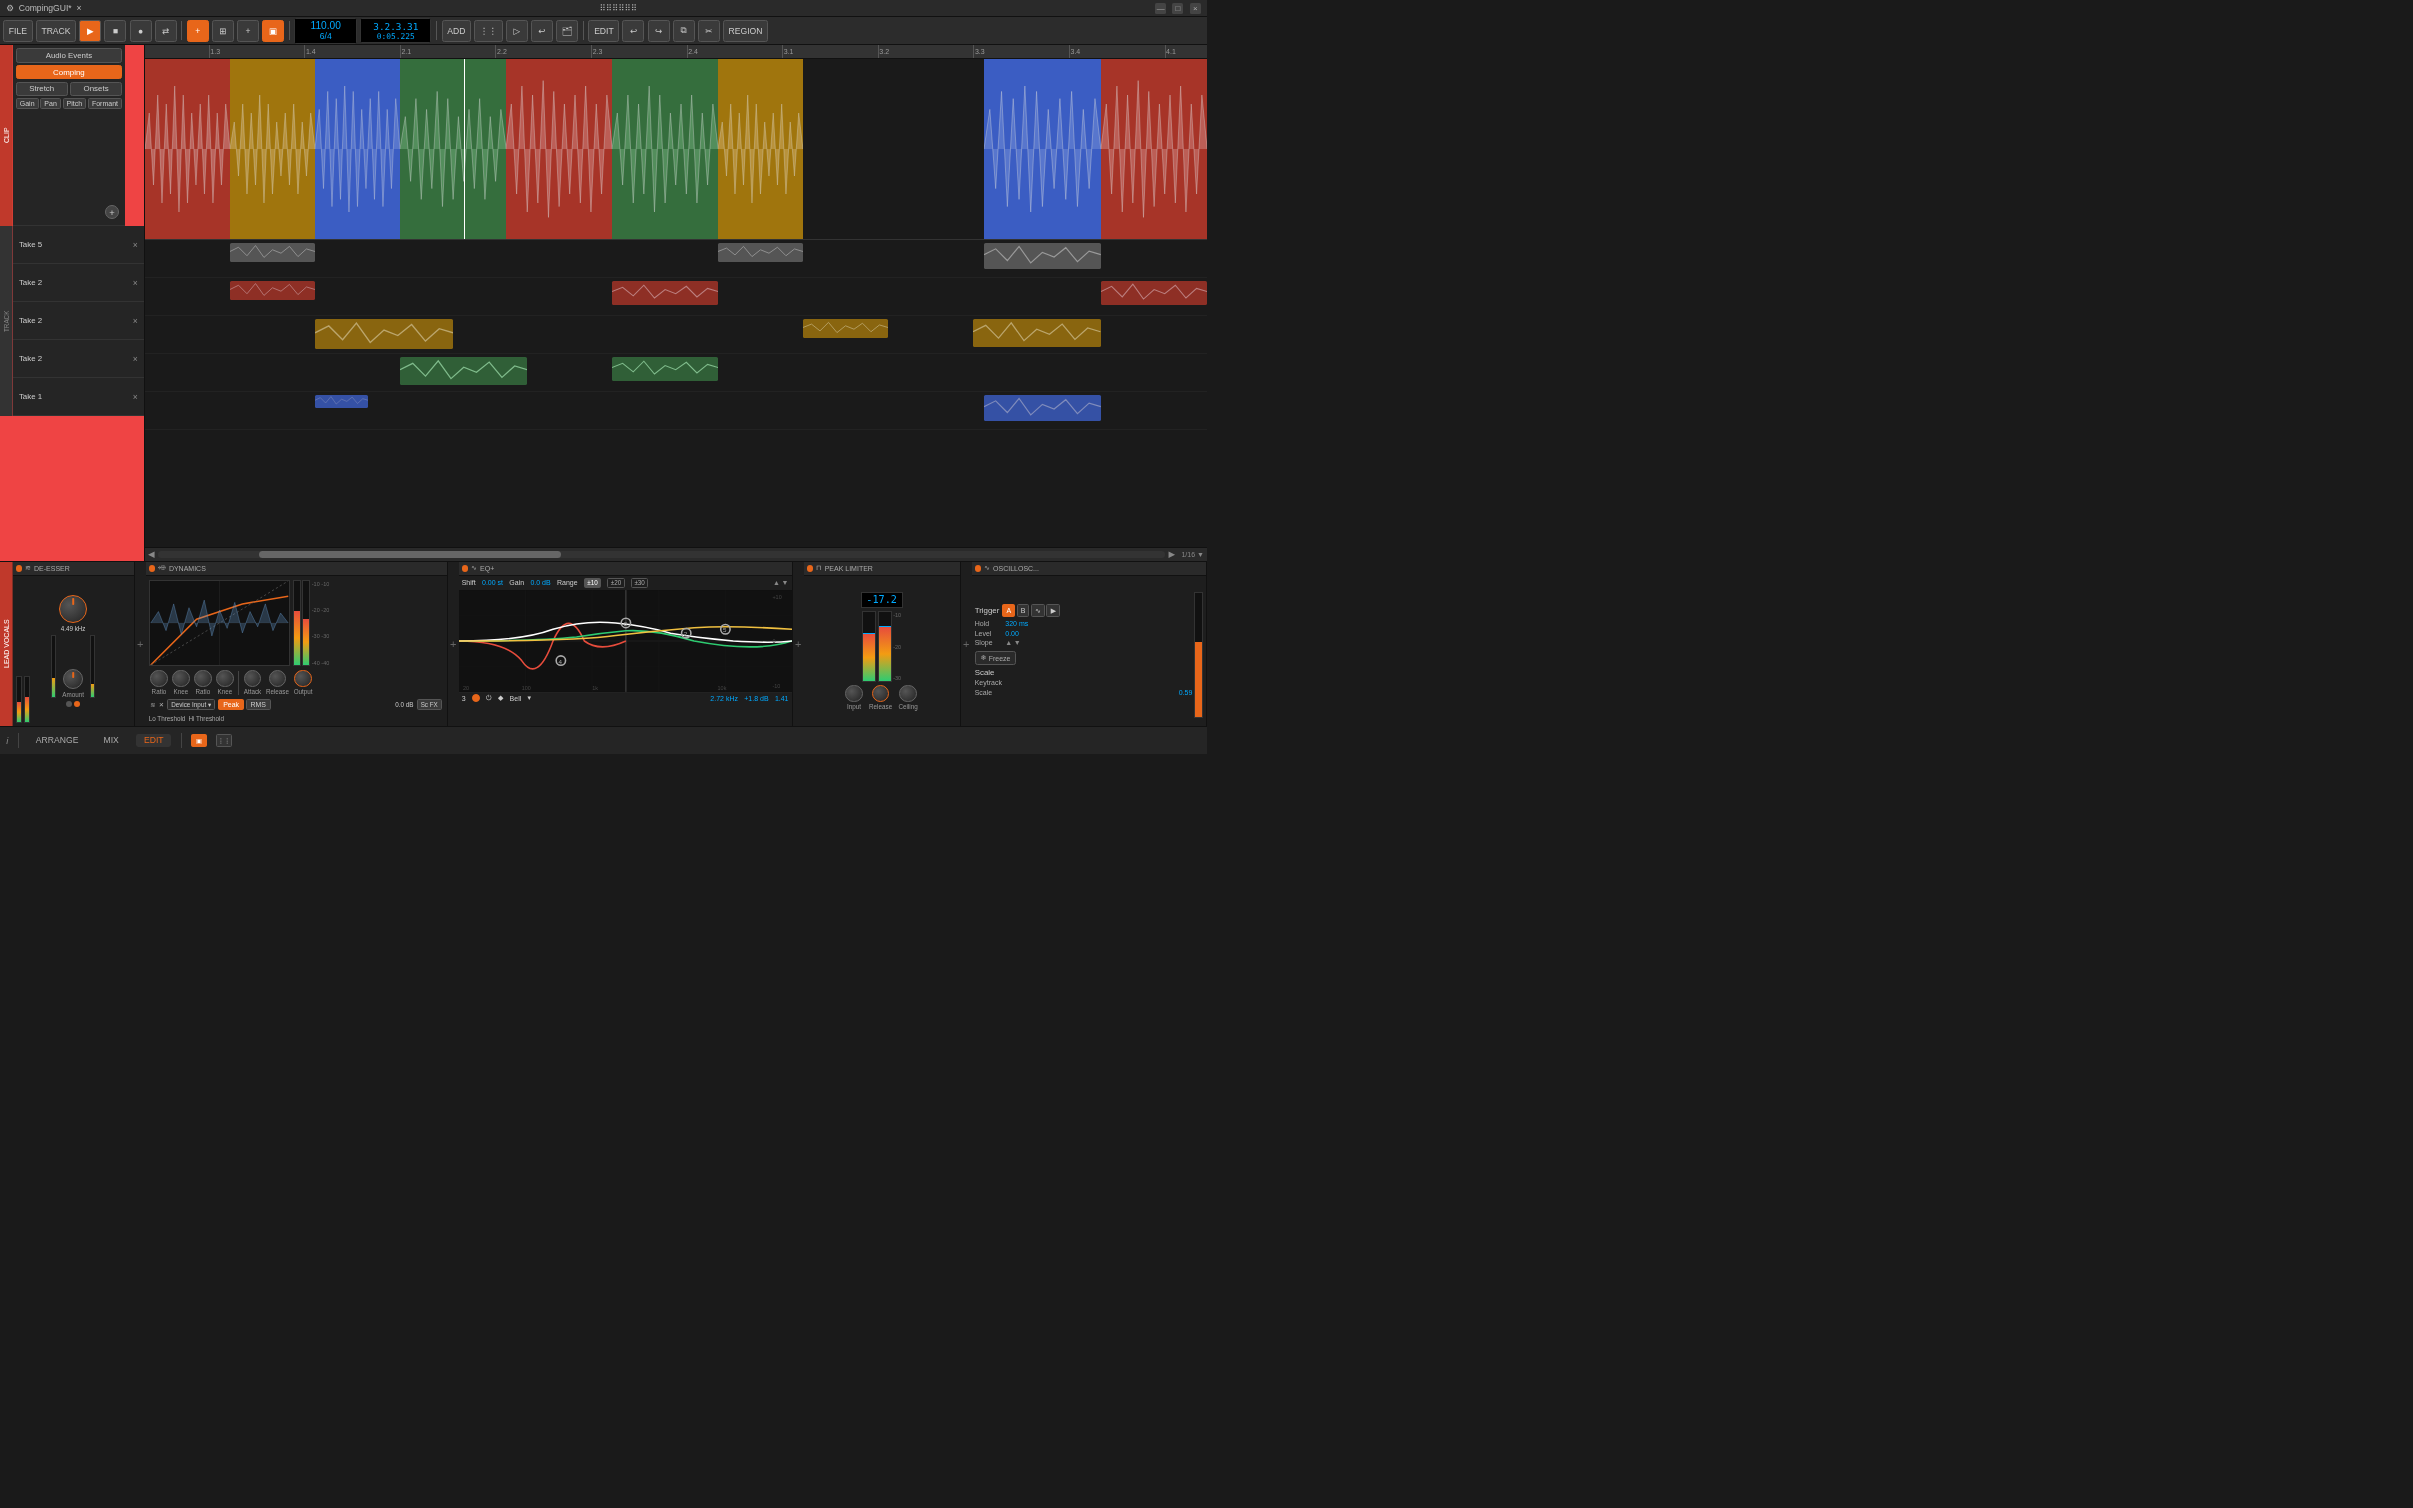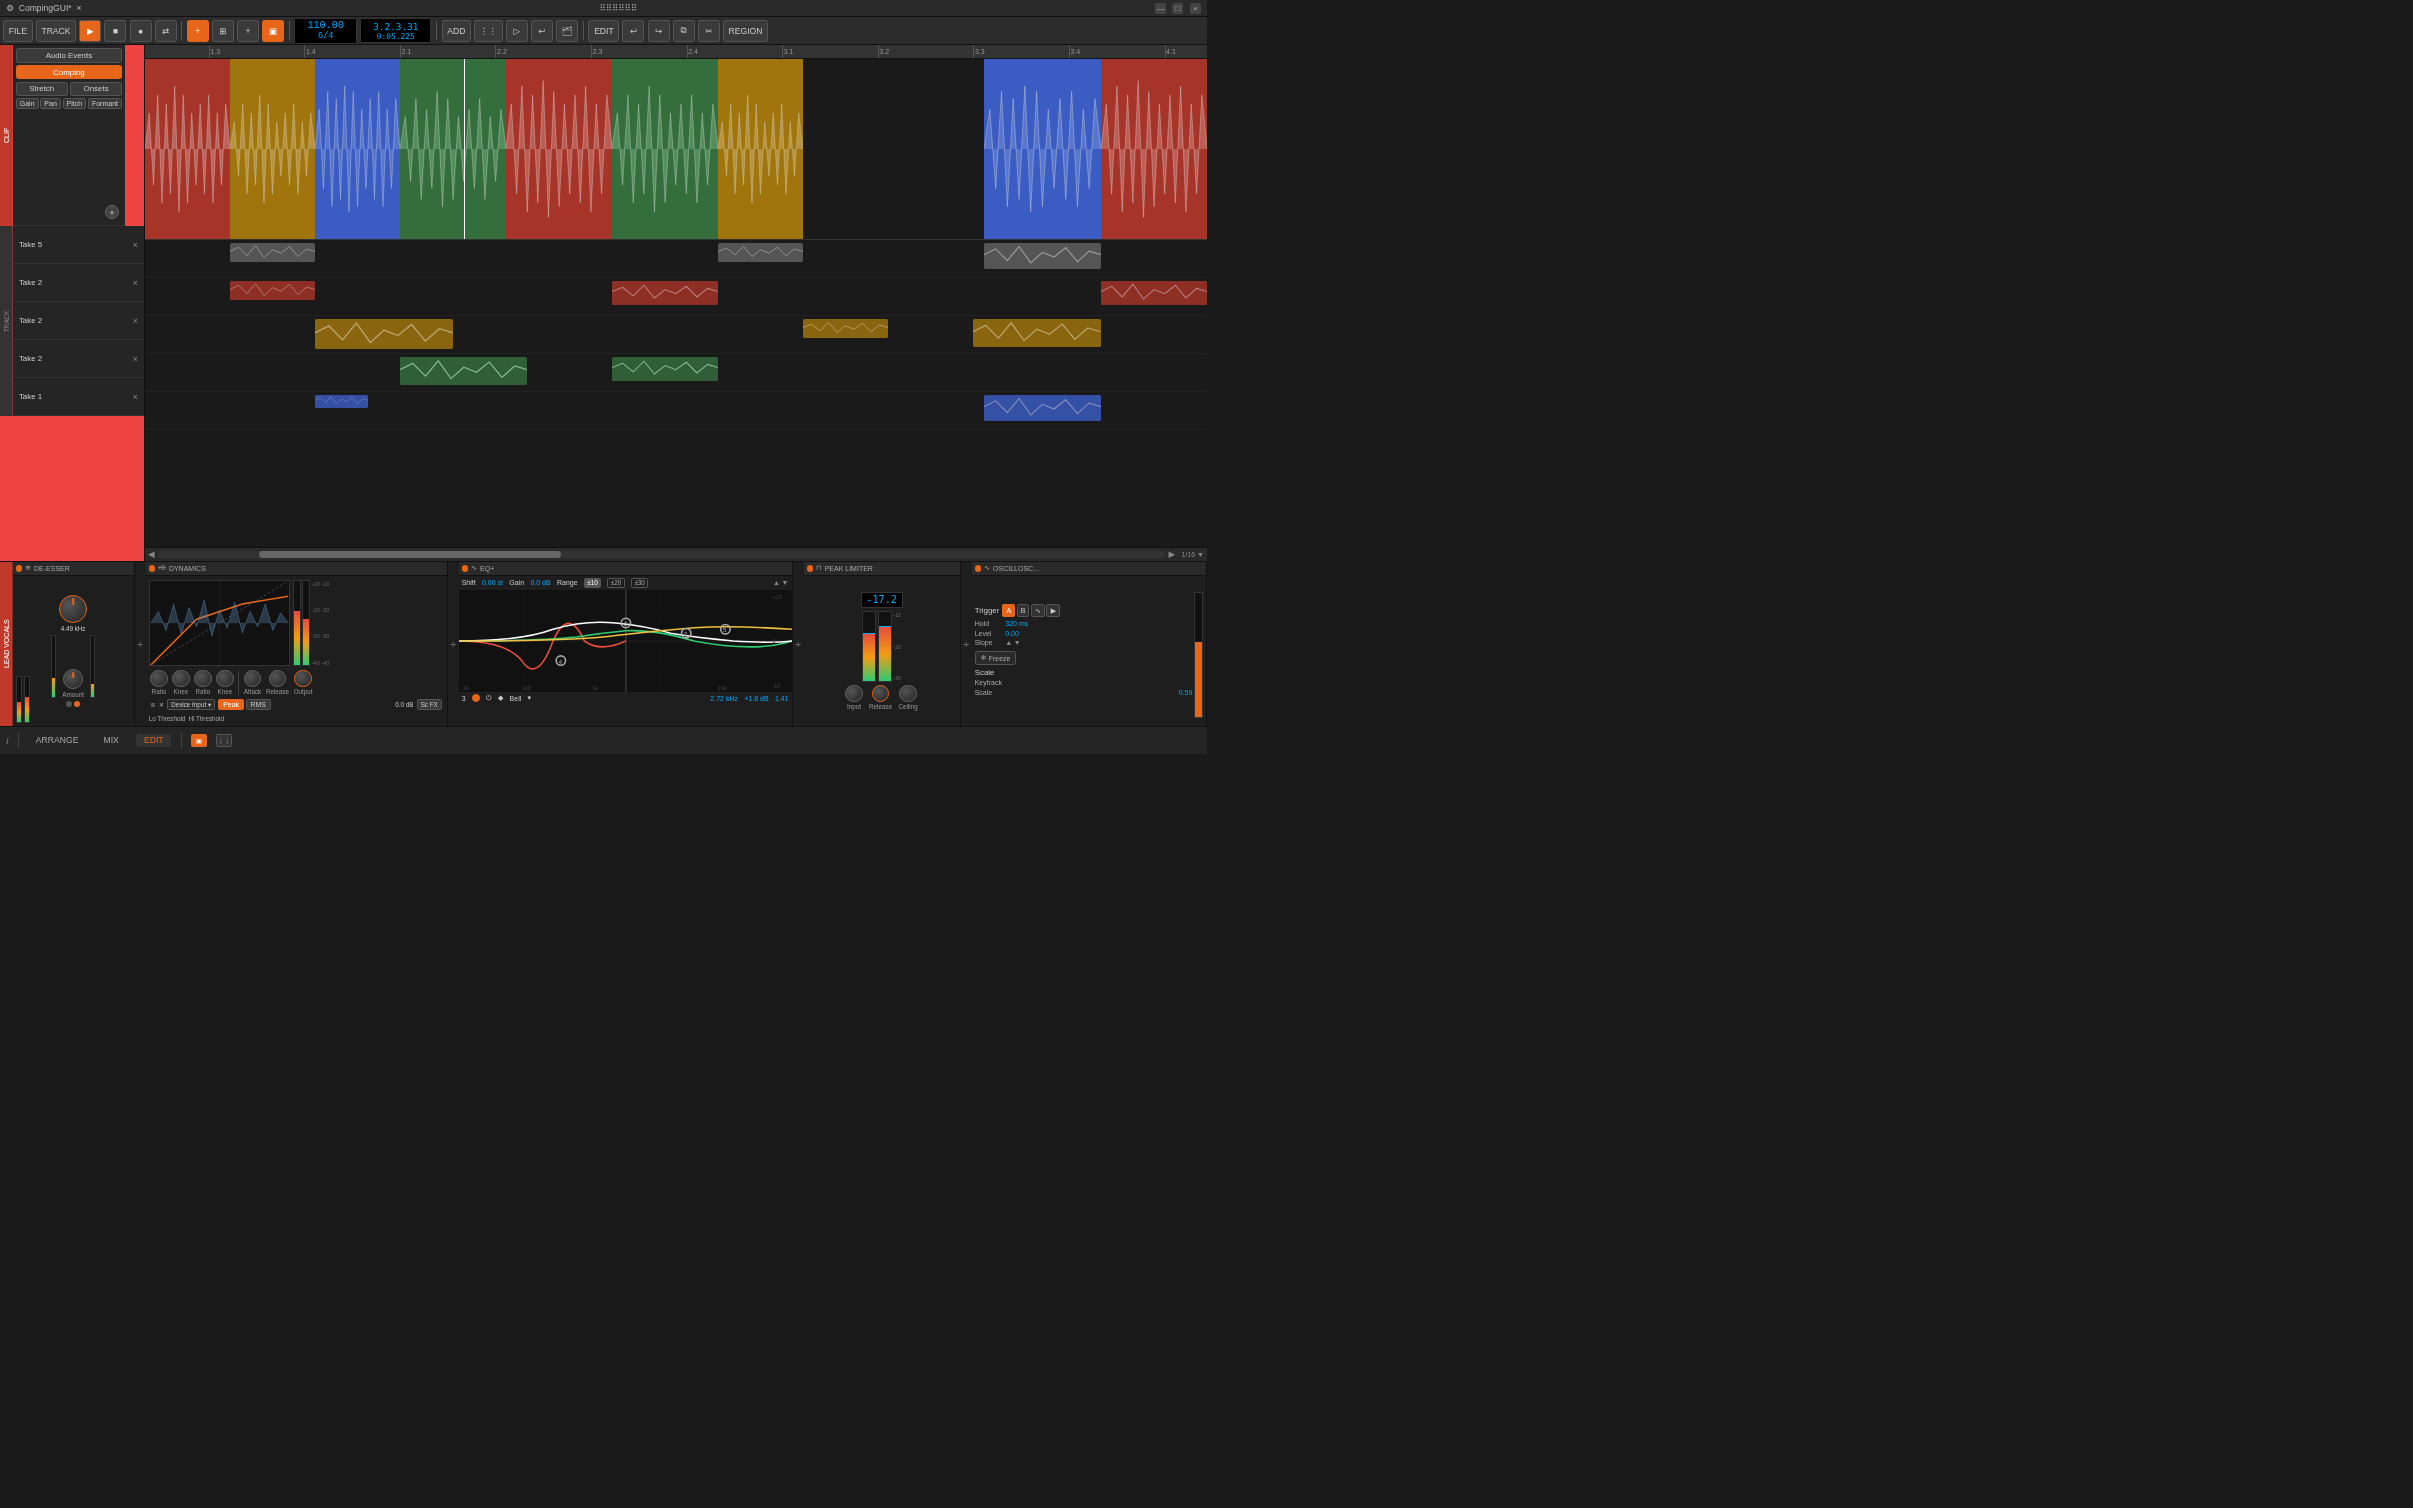--- a/index.html
+++ b/index.html
@@ -43,21 +43,21 @@
       align-items: center;
       justify-content: center;
       padding: 0 4.7px;
     }
     .tb-btn.active { background: #e8661a; color: #fff; border-color: #e8661a; }
     .tb-btn.play-btn { background: #e8661a; color: #fff; }
     .tb-sep { width: 0.8px; height: 19px; background: #555; margin: 0 1.6px; }
     #tempo-display {
       background: #000;
       color: #00aaff;
-      font-family: Liberation Mono, monospace;
+      font-family: Liberation Sans, sans-serif;
       font-size: 11px;
       padding: 1.6px 6.3px;
       border: 0.8px solid #333;
       border-radius: 1.6px;
       text-align: center;
       min-width: 63px;
     }
     #pos-display {
       background: #000;
       color: #00aaff;

